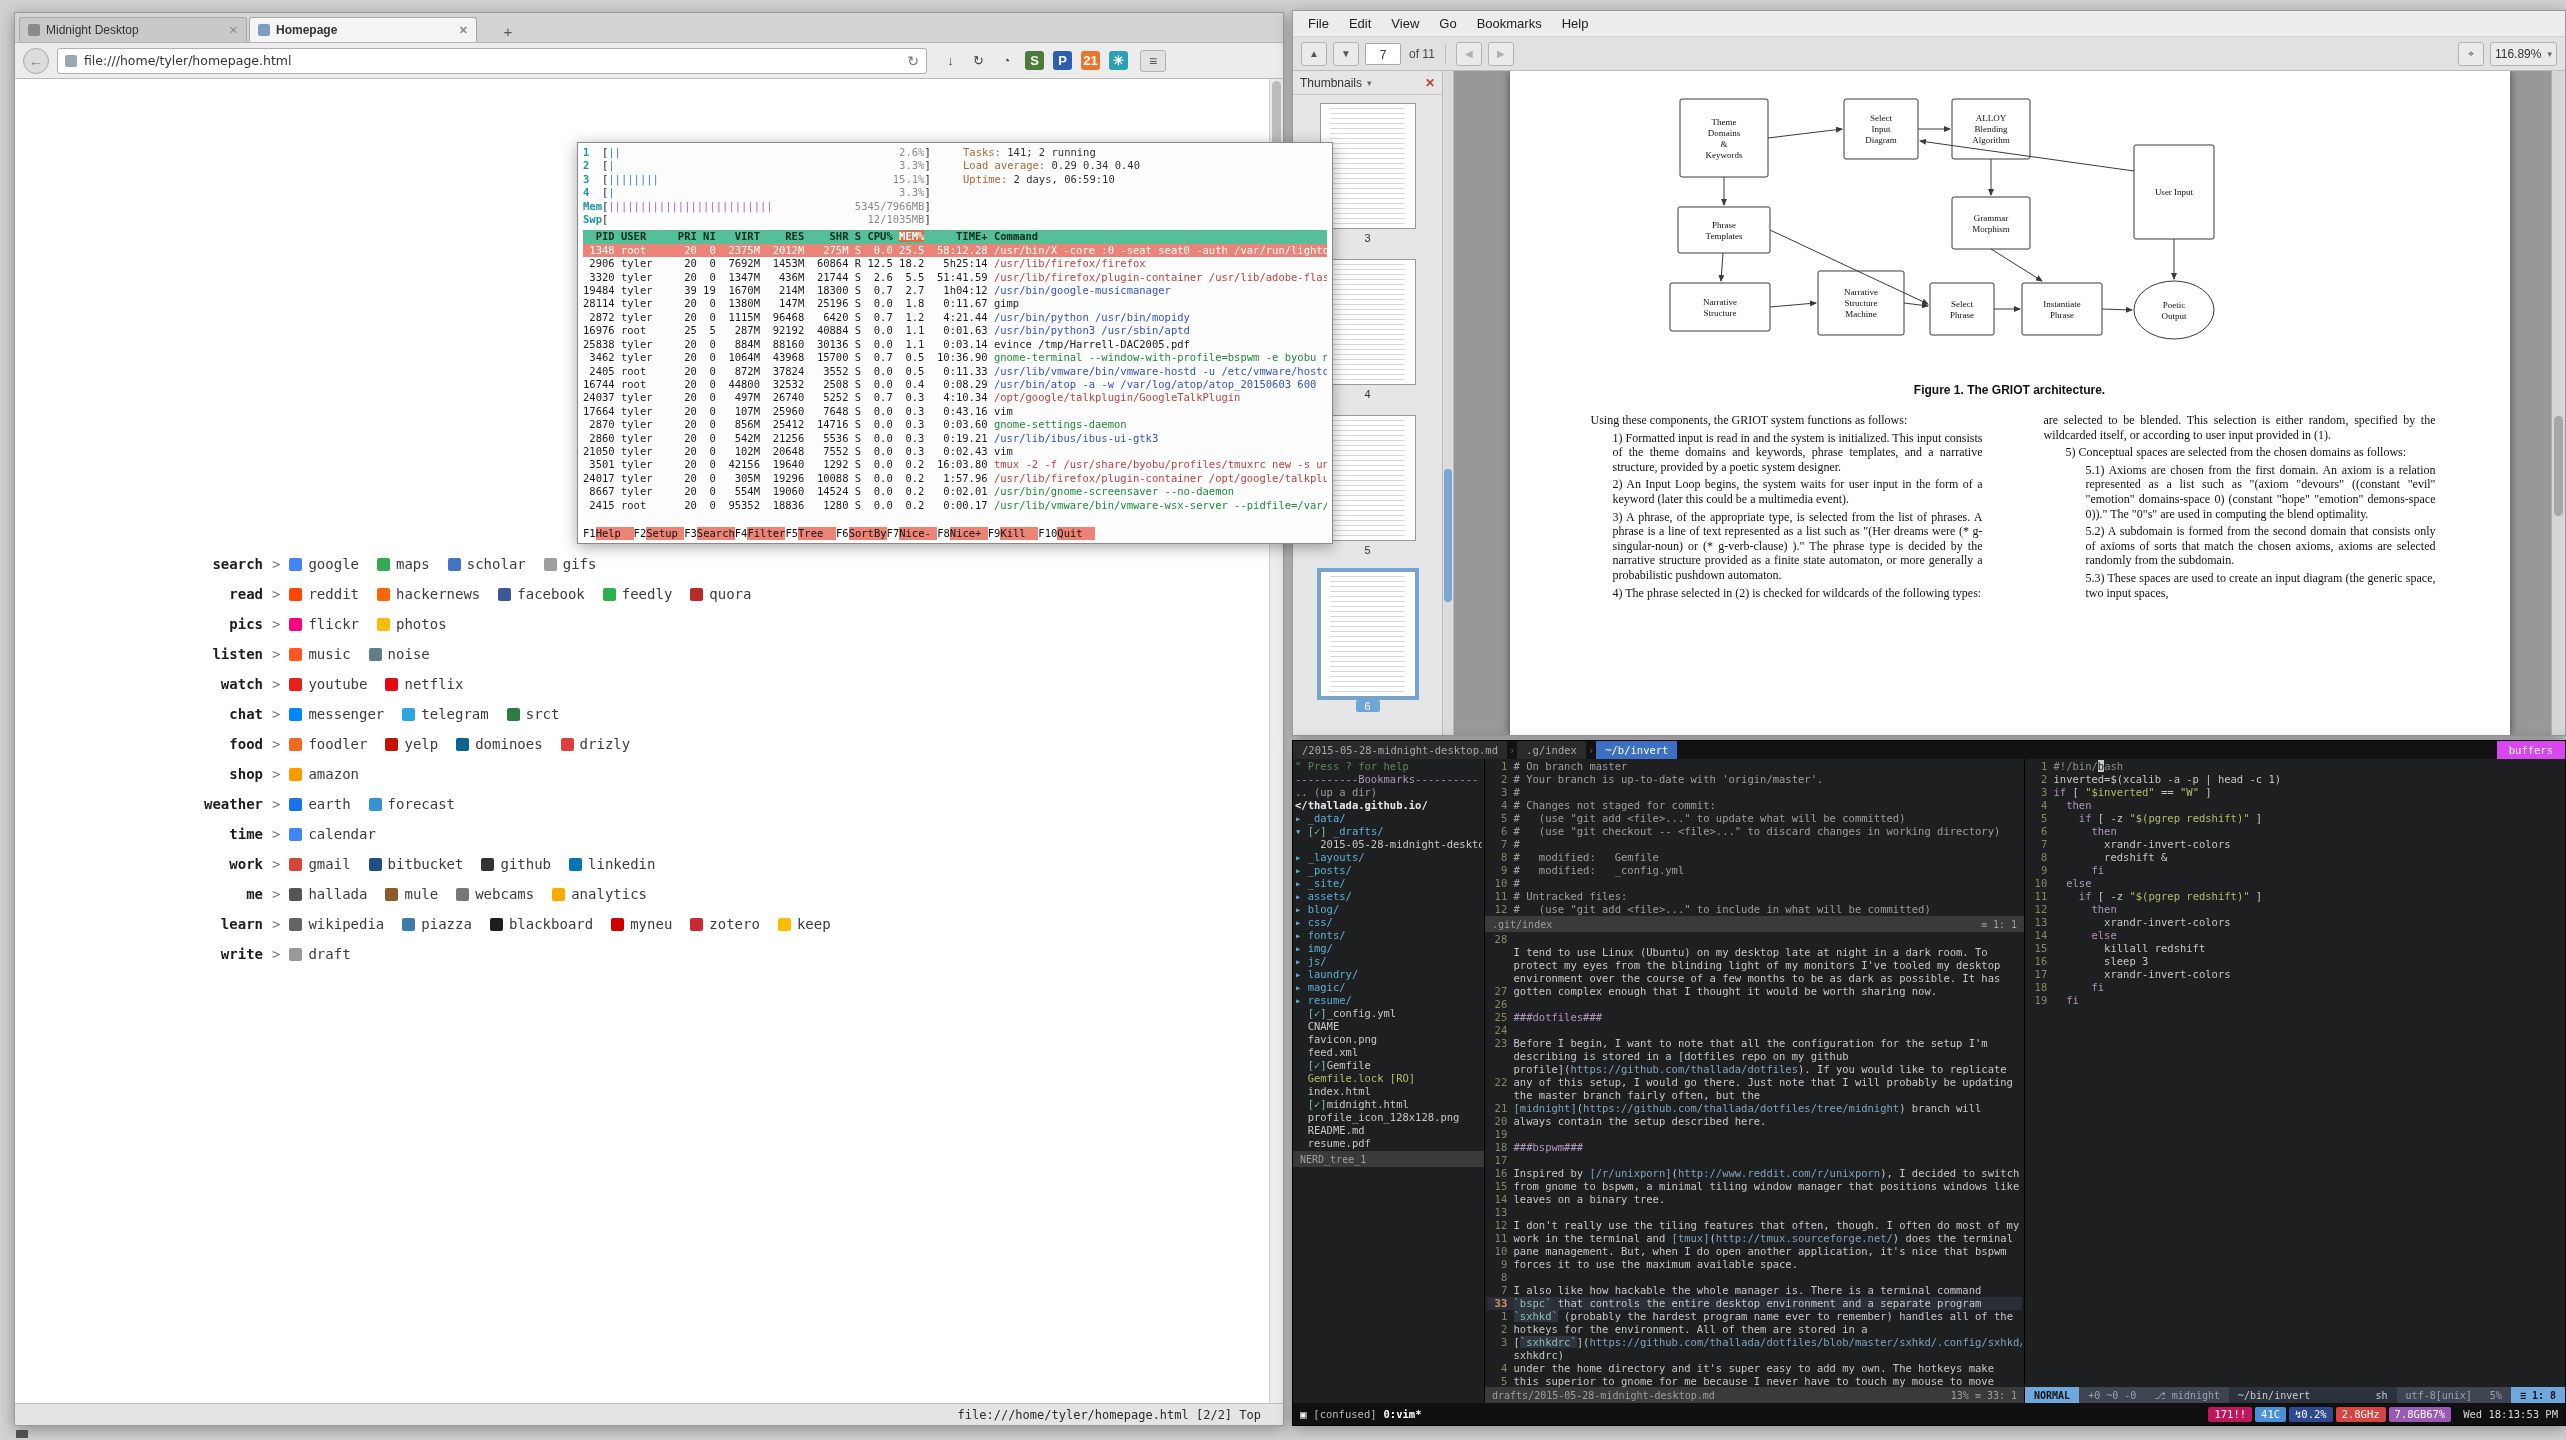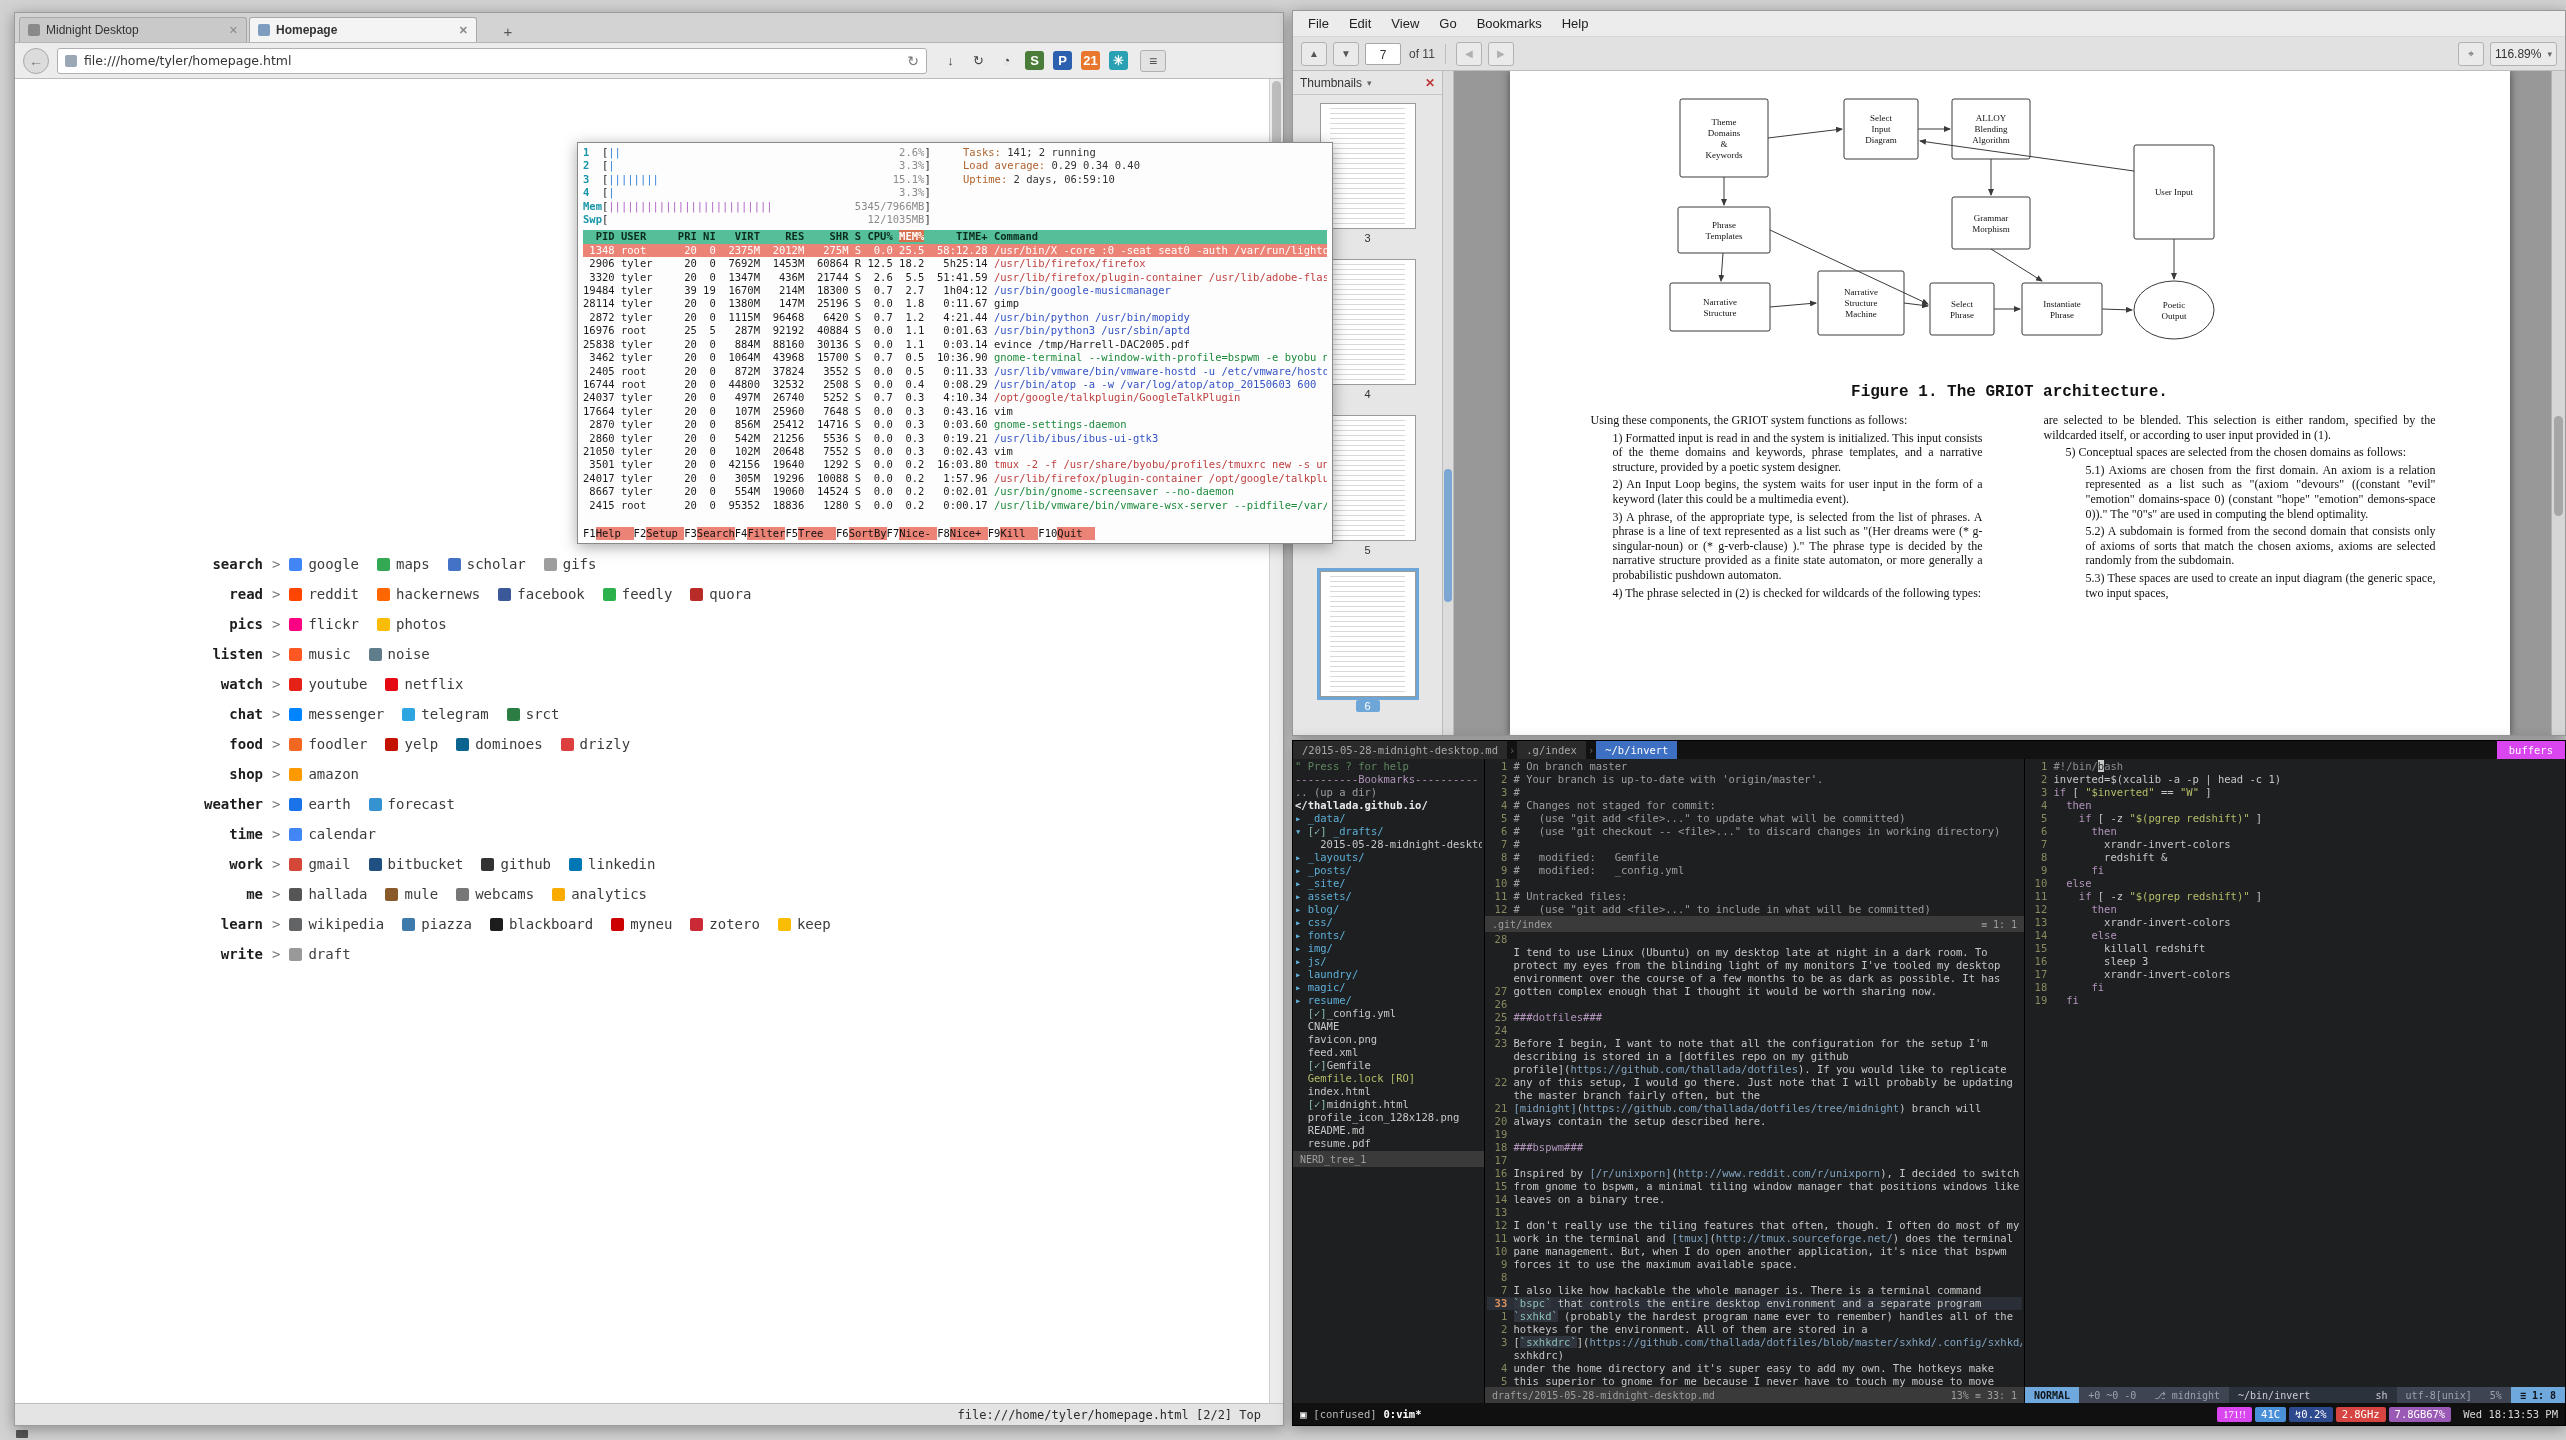--- a/index.html
+++ b/index.html
@@ -84,21 +84,21 @@
   .thumbs{flex:1;display:flex;flex-direction:column;align-items:center;padding-top:8px;gap:15px;overflow:hidden}
   .thumb{width:98px}
   .thumb .pg{width:96px;height:126px;background:#fff;border:1px solid #9a9a9a;margin:0 auto;background-image:repeating-linear-gradient(#ffffff 0 4px,#d8d8d8 4px 5px);background-size:80% 100%;background-position:center;background-repeat:no-repeat}
   .thumb .lab{text-align:center;font-size:11px;color:#333;margin-top:3px}
   .thumb.sel .pg{outline:3px solid #6ea6d8}
   .thumb.sel .lab{background:#6ea6d8;color:#fff;border-radius:2px;width:24px;margin:3px auto 0}
   .sidescroll{width:11px;background:#dcdcdc;border-right:1px solid #bcbcbc;position:relative}
   .sidescroll .thumbbar{position:absolute;left:1px;right:1px;top:60%;height:20%;background:#7aa7d4;border-radius:4px}
   .pdfmain{flex:1;background:#989898;position:relative;overflow:hidden}
   .pdfpage{position:absolute;left:50%;transform:translateX(-50%);top:0;width:1000px;height:100%;background:#fff;box-shadow:0 0 8px rgba(0,0,0,.55);overflow:hidden}
-  .figcaption{position:absolute;top:312px;left:0;width:100%;text-align:center;font-family:Liberation Mono, monospace;font-weight:bold;font-size:16px;color:#111}
+  .figcaption{position:absolute;top:312px;left:0;width:100%;text-align:center;font-family:Liberation Sans, sans-serif;font-weight:bold;font-size:12px;color:#111}
   .pcol{position:absolute;top:342px;width:392px;font-family:"Liberation Serif",serif;font-size:12px;line-height:14.6px;text-align:justify;color:#111}
   .pcol p{margin-bottom:3px}
   .pcol-left{left:81px}
   .pcol-right{left:534px}
   .ind1{padding-left:22px}
   .ind2{padding-left:42px}
   .figbox{fill:#fff;stroke:#3a3a3a;stroke-width:1}
   .figtext{font-size:9px;text-anchor:middle;fill:#111;font-family:"Liberation Serif",serif}
   .figarrow{stroke:#3a3a3a;stroke-width:1}
   .mainscroll{position:absolute;right:0;top:0;bottom:0;width:14px;background:#d6d6d6;border-left:1px solid #b0b0b0}
@@ -733,21 +733,21 @@
         <span class="plseg pl-right2">≡ 1: 8</span>
       </div>
     </div>
   </div>
   <div class="tmuxbar">
     <span class="tmux-icon">▣</span>
     <span class="tmux-session">[confused]</span>
     <span class="tmux-window">0:vim*</span>
     <span class="tmux-fill"></span>
     <span id="tmux-chips">
-        <span class="chip" style="background: #d946ef; font-family: Liberation Serif, serif;">171!!</span>
+        <span class="chip" style="background: #be185d;">171!!</span>
         <span class="chip" style="background: rgb(74, 144, 217);">41C</span>
         <span class="chip" style="background: rgb(46, 74, 142);">↯0.2%</span>
         <span class="chip" style="background: rgb(214, 69, 65);">2.8GHz</span>
         <span class="chip" style="background: rgb(155, 89, 182);">7.8GB67%</span>
       </span>
     <span class="tmux-clock">Wed 18:13:53 PM</span>
   </div>
 </div>
 
 <div id="panel-indicator"></div>

